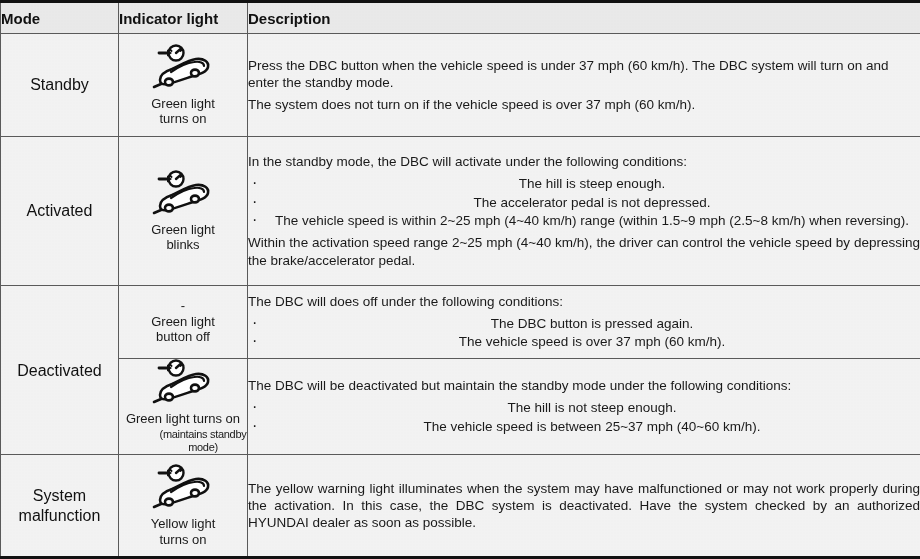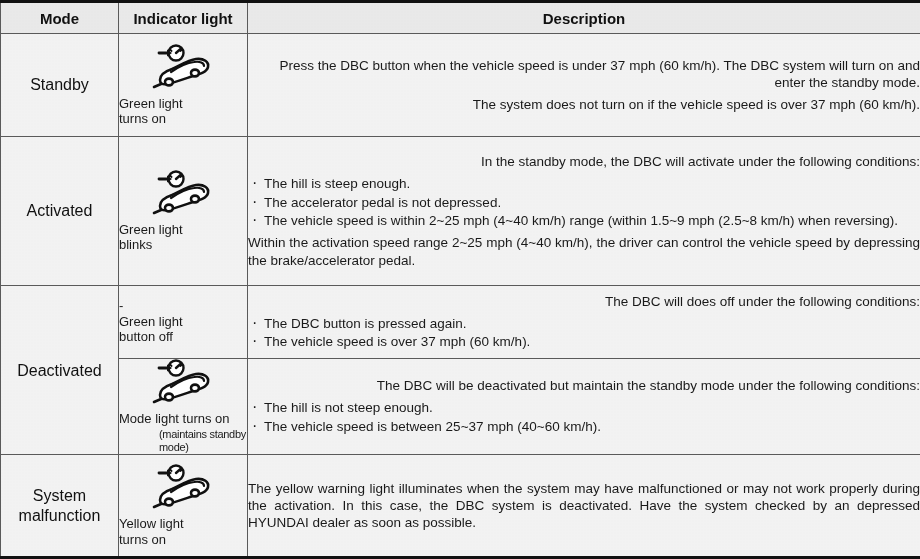--- a/index.html
+++ b/index.html
@@ -49,39 +49,40 @@
   thead th {
     background-color: #e9e9e9;
     background-image:
       radial-gradient(#dcdcdc 0.6px, transparent 0.7px),
       radial-gradient(#e4e4e4 0.5px, transparent 0.6px);
     background-size: 4px 4px, 3px 3px;
     background-position: 0 0, 2px 1px;
     height: 30px;
     font-size: 15px;
     font-weight: bold;
-    text-align: center;
+    text-align: left;
     border-bottom: 2px solid #111;
     color: #111;
   }
 
   .col-mode    { width: 118px; }
   .col-ind     { width: 129px; }
   .col-desc    { width: 673px; }
 
   td.mode-cell {
     text-align: center;
     font-size: 16px;
     font-weight: normal;
     color: #111;
     line-height: 1.2;
     padding: 0 2px;
   }
 
   td.ind-cell {
+    text-align: center;
     padding: 4px 2px 6px 2px;
   }
 
   .ind-caption {
     font-size: 13px;
     line-height: 1.18;
     color: #1a1a1a;
     margin-top: 2px;
   }
   .ind-caption.small {
@@ -104,34 +105,35 @@
     height: 50px;
   }
 
   td.desc-cell {
     padding: 7px 9px 7px 10px;
     font-size: 13.5px;
     line-height: 1.28;
     vertical-align: middle;
     color: #1a1a1a;
   }
-  td.desc-cell p { margin: 0 0 5px 0; text-align: right; }
+  td.desc-cell p { margin: 0 0 5px 0; }
   td.desc-cell p:last-child { margin-bottom: 0; }
   td.desc-cell p.just { text-align: justify; }
 
   ul.cond {
     list-style: none;
     margin: 0 0 5px 0;
     padding: 0;
   }
   ul.cond:last-child { margin-bottom: 0; }
   ul.cond li {
     position: relative;
     padding-left: 16px;
     margin: 0 0 1px 0;
+    text-align: center;
   }
   ul.cond li:before {
     content: "\00B7";
     position: absolute;
     left: 4px;
     top: -1px;
     font-size: 16px;
     line-height: 1.1;
   }
 </style>
@@ -253,21 +255,21 @@
           <g fill="none" stroke="#111" stroke-width="2.4" stroke-linecap="round">
             <circle cx="30" cy="9" r="7.5" fill="#fff"></circle>
             <path d="M30 9 L34.5 5"></path>
             <path d="M24 5.5 L25.6 7" stroke-width="1.8"></path>
             <path d="M36 5.5 L34.4 7" stroke-width="1.8"></path>
           </g>
           <path d="M13 9 L22 9" stroke="#111" stroke-width="2.8" stroke-linecap="round"></path>
           <path d="M21 5.5 L26 9 L21 12.5 Z" fill="#111"></path>
         </svg>
         <div class="ind-caption">
-          <div>Mode light turns on</div>
+          <div>Green light turns on</div>
         </div>
         <div class="ind-caption small">(maintains standby mode)</div>
       </td>
       <td class="desc-cell tex">
         <p>The DBC will be deactivated but maintain the standby mode under the following conditions:</p>
         <ul class="cond">
           <li>The hill is not steep enough.</li>
           <li>The vehicle speed is between 25~37 mph (40~60 km/h).</li>
         </ul>
       </td>
@@ -295,18 +297,18 @@
           </g>
           <path d="M13 9 L22 9" stroke="#111" stroke-width="2.8" stroke-linecap="round"></path>
           <path d="M21 5.5 L26 9 L21 12.5 Z" fill="#111"></path>
         </svg>
         <div class="ind-caption">
           <div>Yellow light</div>
           <div>turns on</div>
         </div>
       </td>
       <td class="desc-cell tex">
-        <p class="just">The yellow warning light illuminates when the system may have malfunctioned or may not work properly during the activation. In this case, the DBC system is deactivated. Have the system checked by an depressed HYUNDAI dealer as soon as possible.</p>
+        <p class="just">The yellow warning light illuminates when the system may have malfunctioned or may not work properly during the activation. In this case, the DBC system is deactivated. Have the system checked by an authorized HYUNDAI dealer as soon as possible.</p>
       </td>
     </tr>
 
   </tbody>
 </table>
 
 </body></html>

